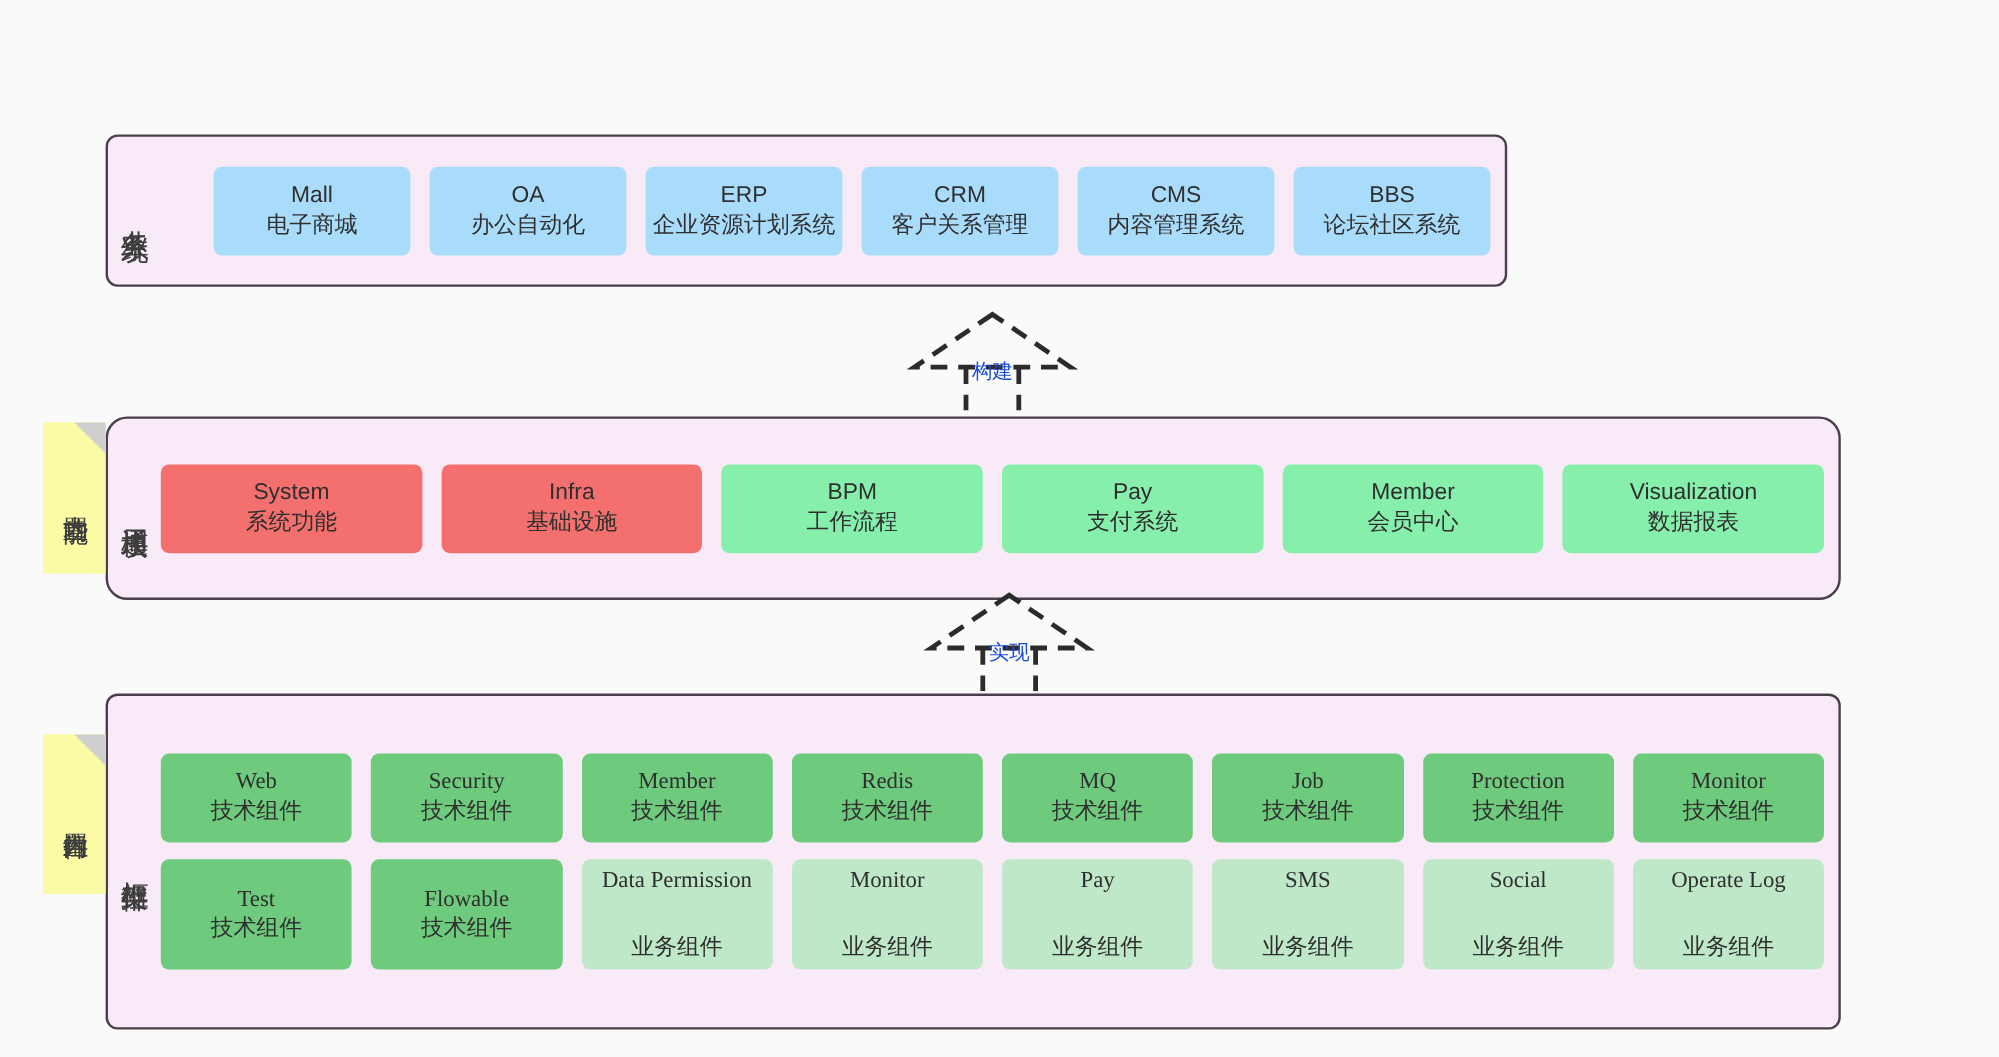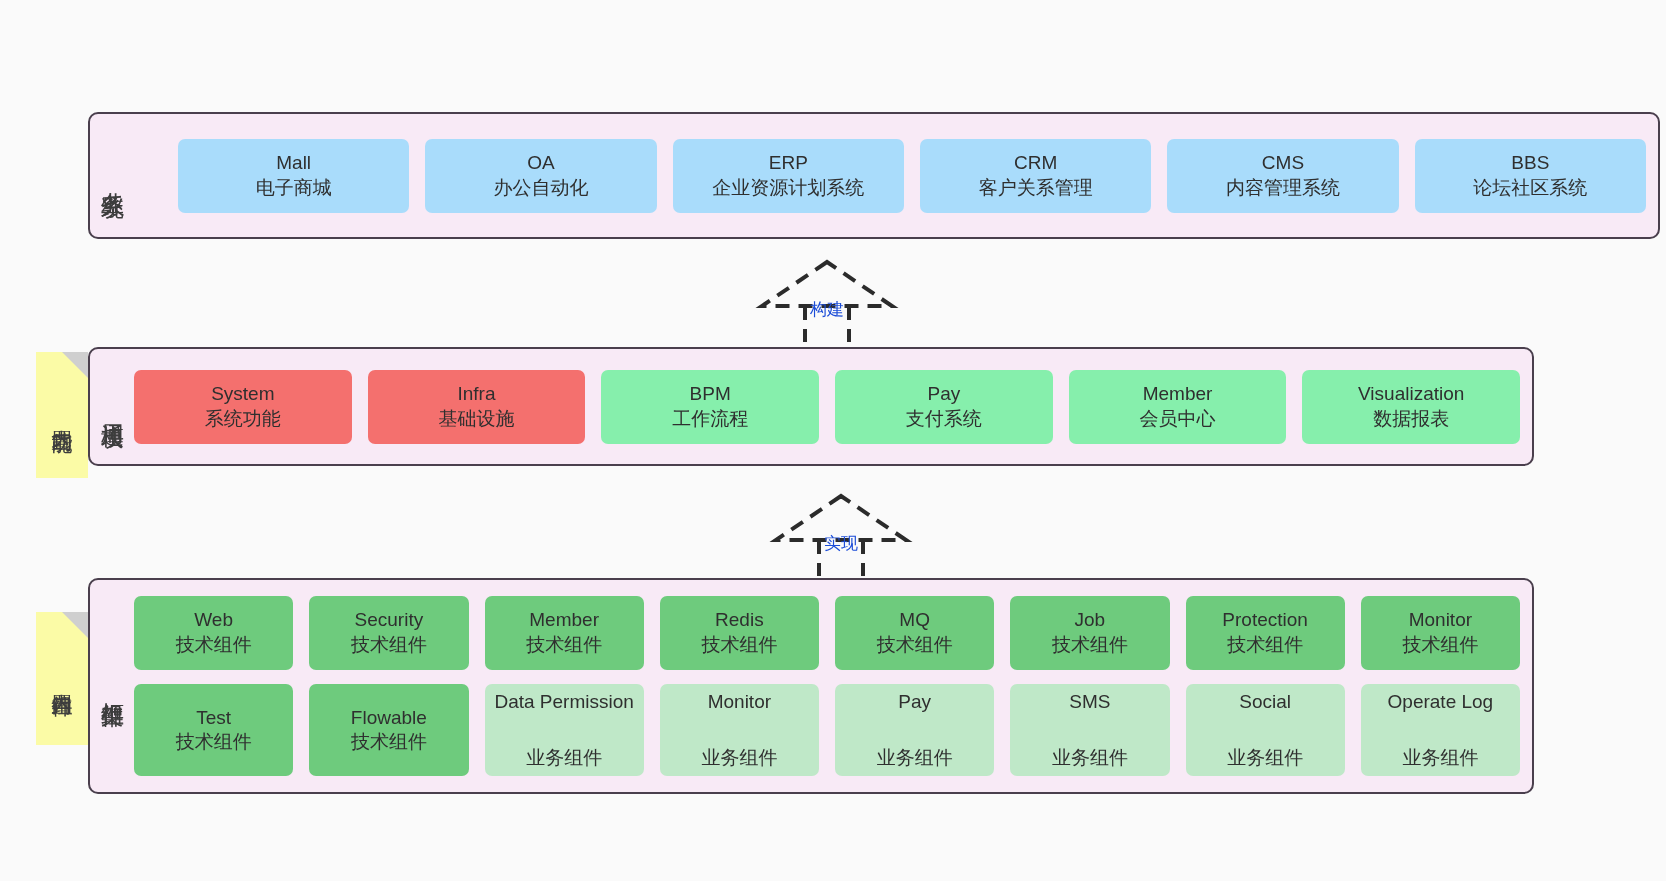--- a/index.html
+++ b/index.html
@@ -111,21 +111,21 @@
     color:#1d4ed8;
     white-space:nowrap;
     background:transparent;
   }
 </style>
 </head>
 <body>
 
 <div class="canvas">
 
-  <div class="layer" style="left:88px; top:112px; width:1572px; height:127px;gap:44px;">
+  <div class="layer" style="left:88px; top:112px; width:1168px; height:127px;gap:44px;">
     <div class="layer-title">业务系统</div>
     <div class="cards-col">
       <div class="card-row">
         <div class="card c-blue">
           <span class="l1">Mall</span>
           <span class="l2">电子商城</span>
         </div>
         <div class="card c-blue">
           <span class="l1">OA</span>
           <span class="l2">办公自动化</span>
@@ -158,21 +158,21 @@
       <path d="M53 48 L53 84 M97 48 L97 84" stroke="#2b2b2b" stroke-width="4" stroke-dasharray="14 9"></path>
     </svg>
     <span class="arrow-label" style="left:58px; top:40px;">构建</span>
   </div>
 
   <div class="note" style="left:36px; top:352px; width:52px; height:126px;">
     <span class="fold"></span>
     <span>内置功能</span>
   </div>
 
-  <div class="layer" style="left:88px; top:347px; width:1446px; height:119px;">
+  <div class="layer" style="left:88px; top:347px; width:1446px; height:153px;border-radius:18px;">
     <div class="layer-title">通用模块</div>
     <div class="cards-col">
       <div class="card-row">
         <div class="card c-red">
           <span class="l1">System</span>
           <span class="l2">系统功能</span>
         </div>
         <div class="card c-red">
           <span class="l1">Infra</span>
           <span class="l2">基础设施</span>
@@ -203,21 +203,21 @@
       <path d="M53 48 L53 84 M97 48 L97 84" stroke="#2b2b2b" stroke-width="4" stroke-dasharray="14 9"></path>
     </svg>
     <span class="arrow-label" style="left:58px; top:40px;">实现</span>
   </div>
 
   <div class="note" style="left:36px; top:612px; width:52px; height:133px;">
     <span class="fold"></span>
     <span>内置组件</span>
   </div>
 
-  <div class="layer" style="left:88px; top:578px; width:1446px; height:216px;">
+  <div class="layer" style="left:88px; top:578px; width:1446px; height:280px;font-family:Liberation Serif, serif;">
     <div class="layer-title">框架组件</div>
     <div class="cards-col">
 
       <div class="card-row">
         <div class="card c-green">
           <span class="l1">Web</span>
           <span class="l2">技术组件</span>
         </div>
         <div class="card c-green">
           <span class="l1">Security</span>

